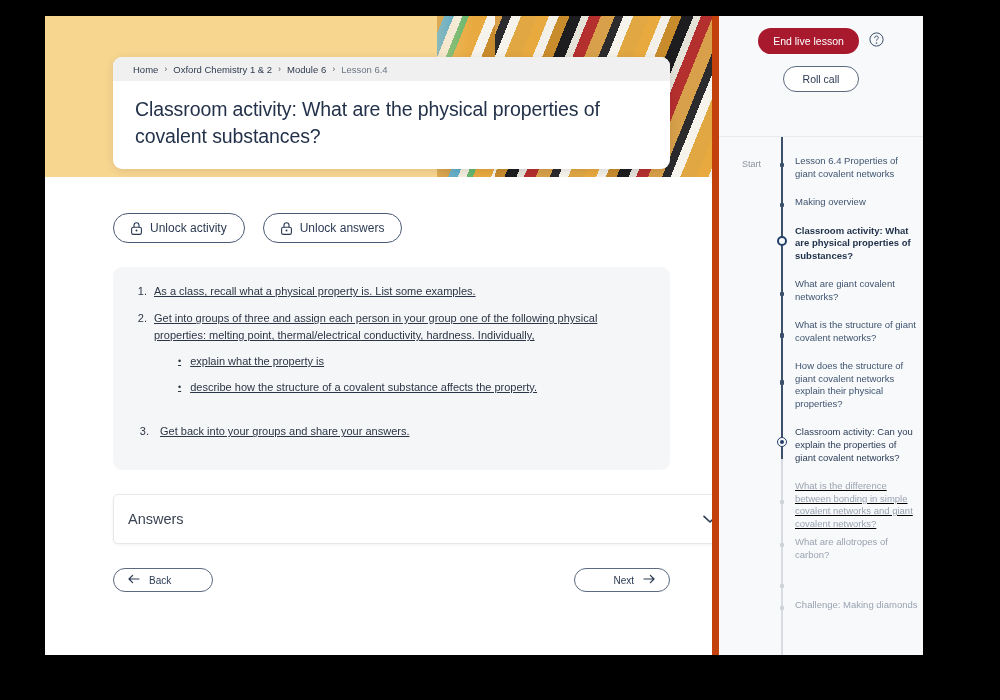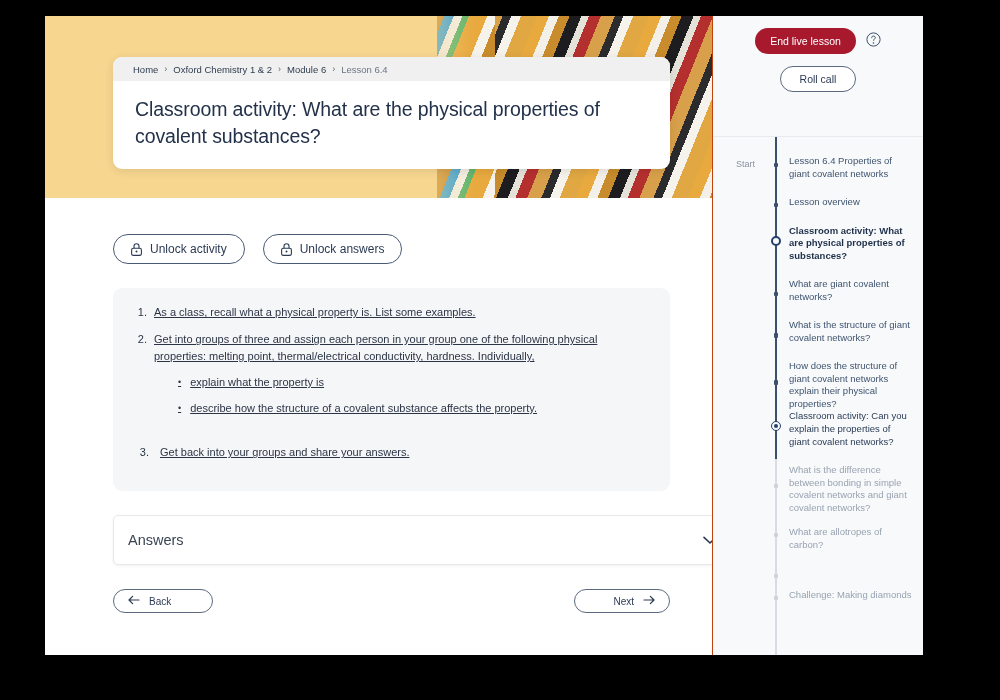--- a/index.html
+++ b/index.html
@@ -25,21 +25,21 @@
     position: relative;
     width: 667px;
     height: 100%;
     background: #ffffff;
     overflow: hidden;
   }
 
   
   .hero {
     position: relative;
-    height: 182px;
+    height: 161px;
     background: #f6d68c;
     overflow: hidden;
   }
   .hero-img {
     position: absolute; inset: 0;
     background:
       repeating-linear-gradient(
         112deg,
         #e8a93f 0px, #e8a93f 11px,
         #f3f0ea 11px, #f3f0ea 20px,
@@ -214,21 +214,21 @@
   .nav-btn.back { width: 100px; justify-content: flex-start; }
   .nav-btn.next { width: 96px; justify-content: flex-end; }
 
   
   #sidebar {
     width: 211px;
     height: 100%;
     background: #f8f9fa;
     position: relative;
     overflow: hidden;
-    border-left: 1px solid #c2410c;
+    border-left: 7px solid #c2410c;
   }
   .sb-top {
     padding: 12px 14px 14px 14px;
     height: 121px;
     background: #f8f9fa;
     border-bottom: 1px solid #e8eaee;
     display: flex;
     flex-direction: column;
     align-items: center;
   }
@@ -464,21 +464,21 @@
         <span class="tl-dot-wrap" style="top:5px;">
             <i class="dot-small"></i>
           </span>
         <span class="tl-label">Lesson 6.4 Properties of giant covalent networks</span>
       </div>
 
       <div class="tl-item" style="margin-bottom:16px;">
         <span class="tl-dot-wrap" style="top:4px;">
             <i class="dot-small"></i>
           </span>
-        <span class="tl-label">Lesson overview</span>
+        <span class="tl-label">Making overview</span>
       </div>
 
       <div class="tl-item current" style="margin-bottom:16px;">
         <span class="tl-dot-wrap" style="top:11px;">
             <i class="dot-ring"></i>
           </span>
         <span class="tl-label">Classroom activity: What are physical properties of substances?</span>
       </div>
 
       <div class="tl-item" style="margin-bottom:16px;">
@@ -488,37 +488,37 @@
         <span class="tl-label">What are giant covalent networks?</span>
       </div>
 
       <div class="tl-item" style="margin-bottom:16px;">
         <span class="tl-dot-wrap" style="top:11px;">
             <i class="dot-small"></i>
           </span>
         <span class="tl-label">What is the structure of giant covalent networks?</span>
       </div>
 
-      <div class="tl-item" style="margin-bottom:0;">
+      <div class="tl-item" style="margin-bottom:16px;">
         <span class="tl-dot-wrap" style="top:17px;">
             <i class="dot-small"></i>
           </span>
         <span class="tl-label">How does the structure of giant covalent networks explain their physical properties?</span>
       </div>
 
       <div class="tl-item active-node" style="margin-bottom:16px;">
         <span class="tl-dot-wrap" style="top:11px;">
             <i class="dot-target">
               <i></i>
             </i>
           </span>
         <span class="tl-label">Classroom activity: Can you explain the properties of giant covalent networks?</span>
       </div>
 
-      <div class="tl-item dim" style="margin-bottom:12px;">
+      <div class="tl-item dim" style="margin-bottom:6px;text-decoration:underline;">
         <span class="tl-dot-wrap" style="top:17px;">
             <i class="dot-small dim"></i>
           </span>
         <span class="tl-label">What is the difference between bonding in simple covalent networks and giant covalent networks?</span>
       </div>
 
       <div class="tl-item dim" style="margin-bottom:16px;">
         <span class="tl-dot-wrap" style="top:4px;">
             <i class="dot-small dim"></i>
           </span>

